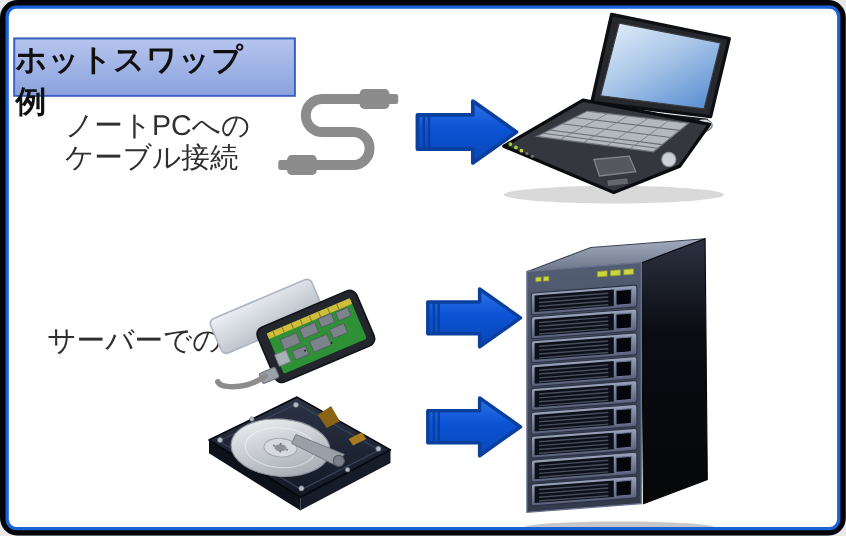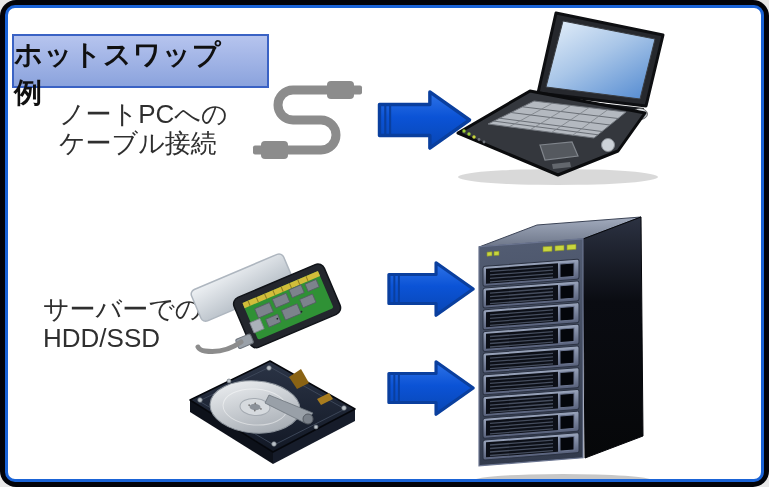--- a/index.html
+++ b/index.html
@@ -157,21 +157,20 @@
 
       <circle cx="16" cy="126" r="1.7" fill="#9fd034"></circle>
       <circle cx="21" cy="129" r="1.7" fill="#9fd034"></circle>
       <circle cx="26" cy="132" r="1.7" fill="#c9d63e"></circle>
       <circle cx="31" cy="134.5" r="1.4" fill="#6f747b"></circle>
       <circle cx="36" cy="137" r="1.4" fill="#6f747b"></circle>
     </svg>
 
     <div class="abs label label-2">
       <div>サーバーでの</div>
-      <div>HDD/SSD</div>
     </div>
 
     <svg class="abs ssd-icon" width="200" height="118" viewBox="0 0 200 118">
 
       <g transform="translate(9 56) rotate(-23)">
         <rect x="0" y="-6" width="100" height="34" rx="5" fill="url(#ssdCover)" stroke="#aeb6bf" stroke-width="1.5"></rect>
       </g>
 
       <g transform="translate(62 86) rotate(-23)">
         <rect x="-2" y="-30" width="98" height="54" rx="7" fill="#23262d" stroke="#101318" stroke-width="1.5"></rect>

